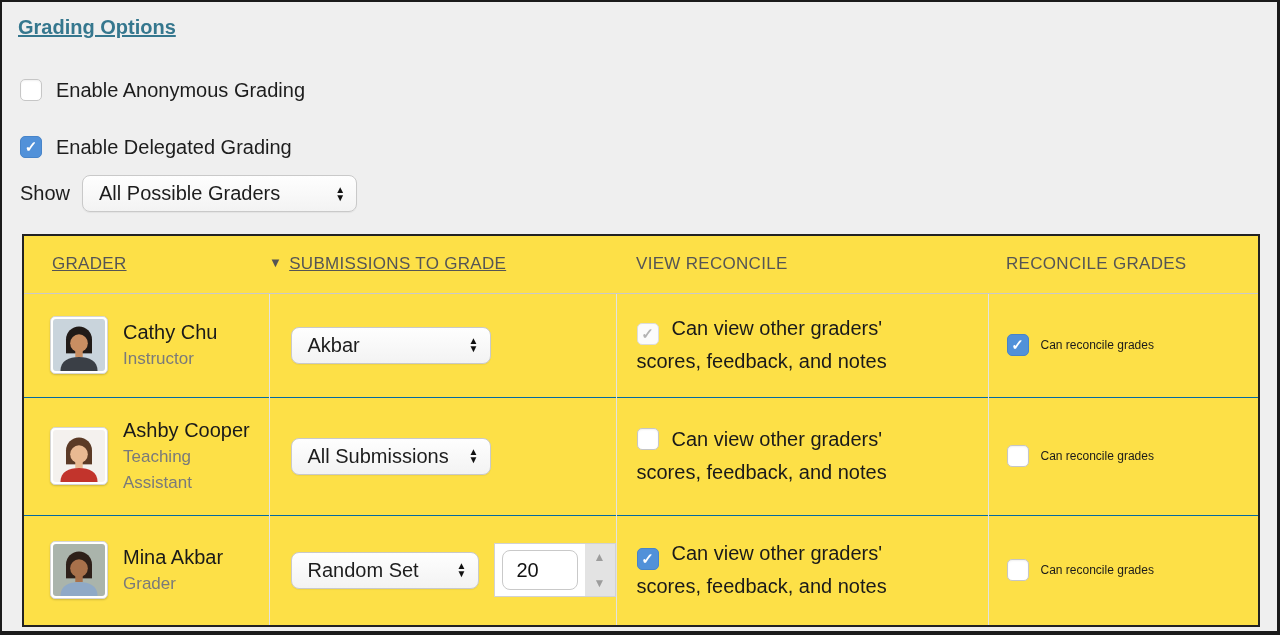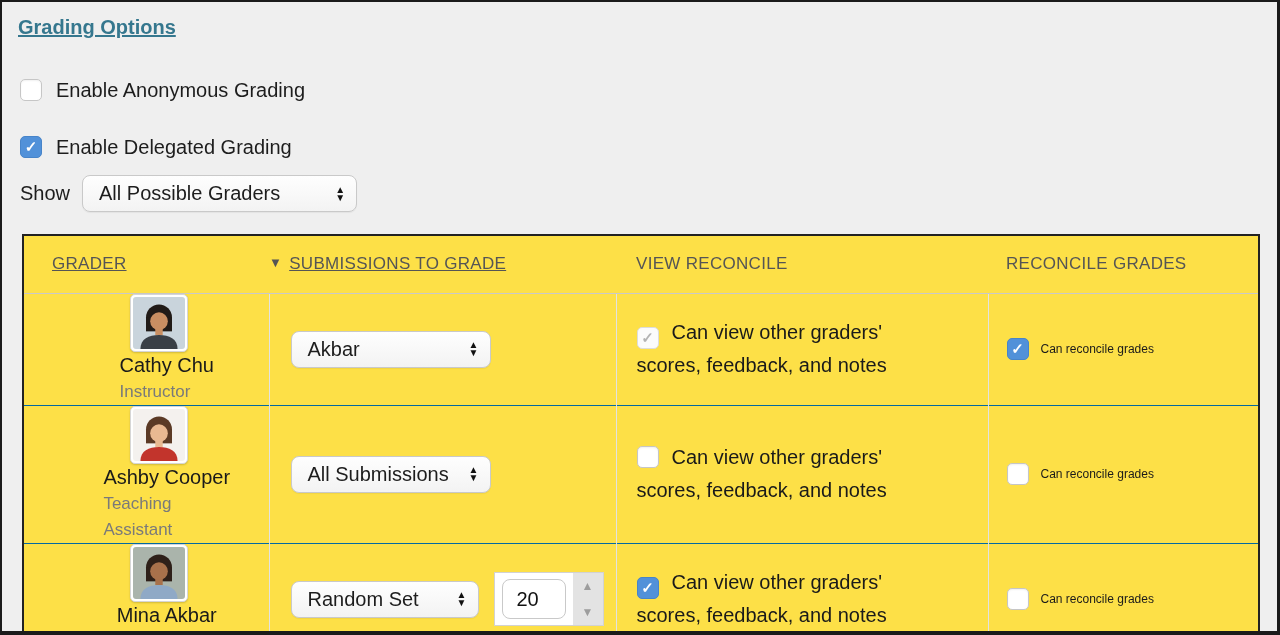--- a/index.html
+++ b/index.html
@@ -74,41 +74,41 @@
   th.h-grader { padding-left: 28px; }
   th.h-view { padding-left: 20px; }
   th.h-reconcile { padding-left: 18px; }
 
   table.grid td { vertical-align: middle; }
   tbody td.c2, tbody td.c3, tbody td.c4 { border-left: 1px solid #e2e2e2; }
   tbody tr + tr td { border-top: 1px solid #0369a1; }
   tr.r0 { height: 104px; } tr.r1 { height: 118px; } tr.r2 { height: 111px; }
 
   
-  .grader-cell { display: flex; align-items: center; padding-left: 26px; flex-direction: column; }
+  .grader-cell { display: flex; align-items: center; padding-left: 26px; }
   .avatar {
     width: 58px; height: 58px; flex: 0 0 58px;
     background: #fff; border: 1px solid #d6d6d6; border-radius: 5px;
     padding: 2px; box-shadow: 0 1px 2px rgba(0,0,0,0.18);
   }
   .avatar svg { width: 52px; height: 52px; border-radius: 3px; display: block; }
   .grader-meta { margin-left: 15px; min-width: 0; }
   .grader-name { font-size: 20px; color: #1a1a1a; line-height: 27px; }
   .grader-role { font-size: 17px; color: #7a7a7a; line-height: 26px; max-width: 105px; }
 
   
   .subs-cell { padding-left: 21px; display: flex; align-items: center; }
   .subs-cell .select { width: 200px; }
   .subs-cell.with-count .select { width: 188px; }
   .number-group {
     display: flex; align-items: stretch; margin-left: 15px;
     background: #fff; border: 1px solid #d2d2d2; height: 54px; overflow: hidden;
   }
   .number-input {
-    width: 64px; margin: 6px 7px; padding: 0 0 0 14px;
+    width: 76px; margin: 6px 7px; padding: 0 0 0 14px;
     font-size: 20px; color: #111; font-family: "Liberation Sans", sans-serif;
     border: 1px solid #c9c9c9; border-radius: 8px; outline: none;
   }
   .spinner {
     width: 30px; background: #e3e3e3;
     display: flex; flex-direction: column; align-items: center; justify-content: space-around;
   }
   .spinner span { font-size: 12px; line-height: 12px; color: #9d9d9d; cursor: pointer; }
 
   

